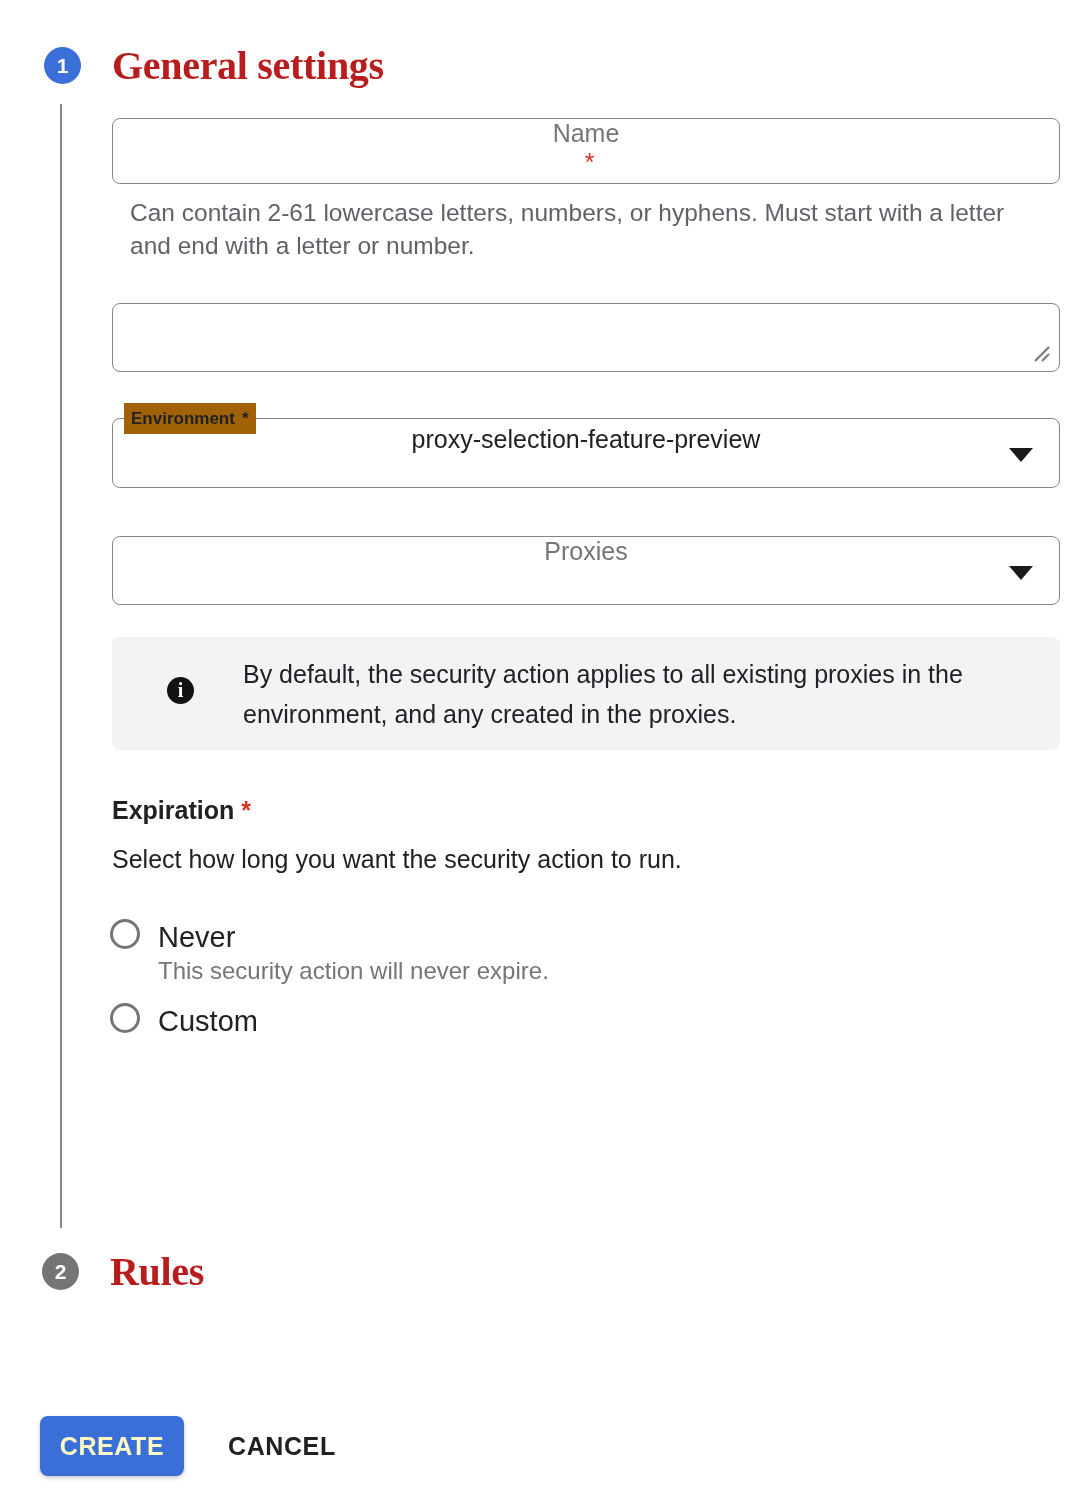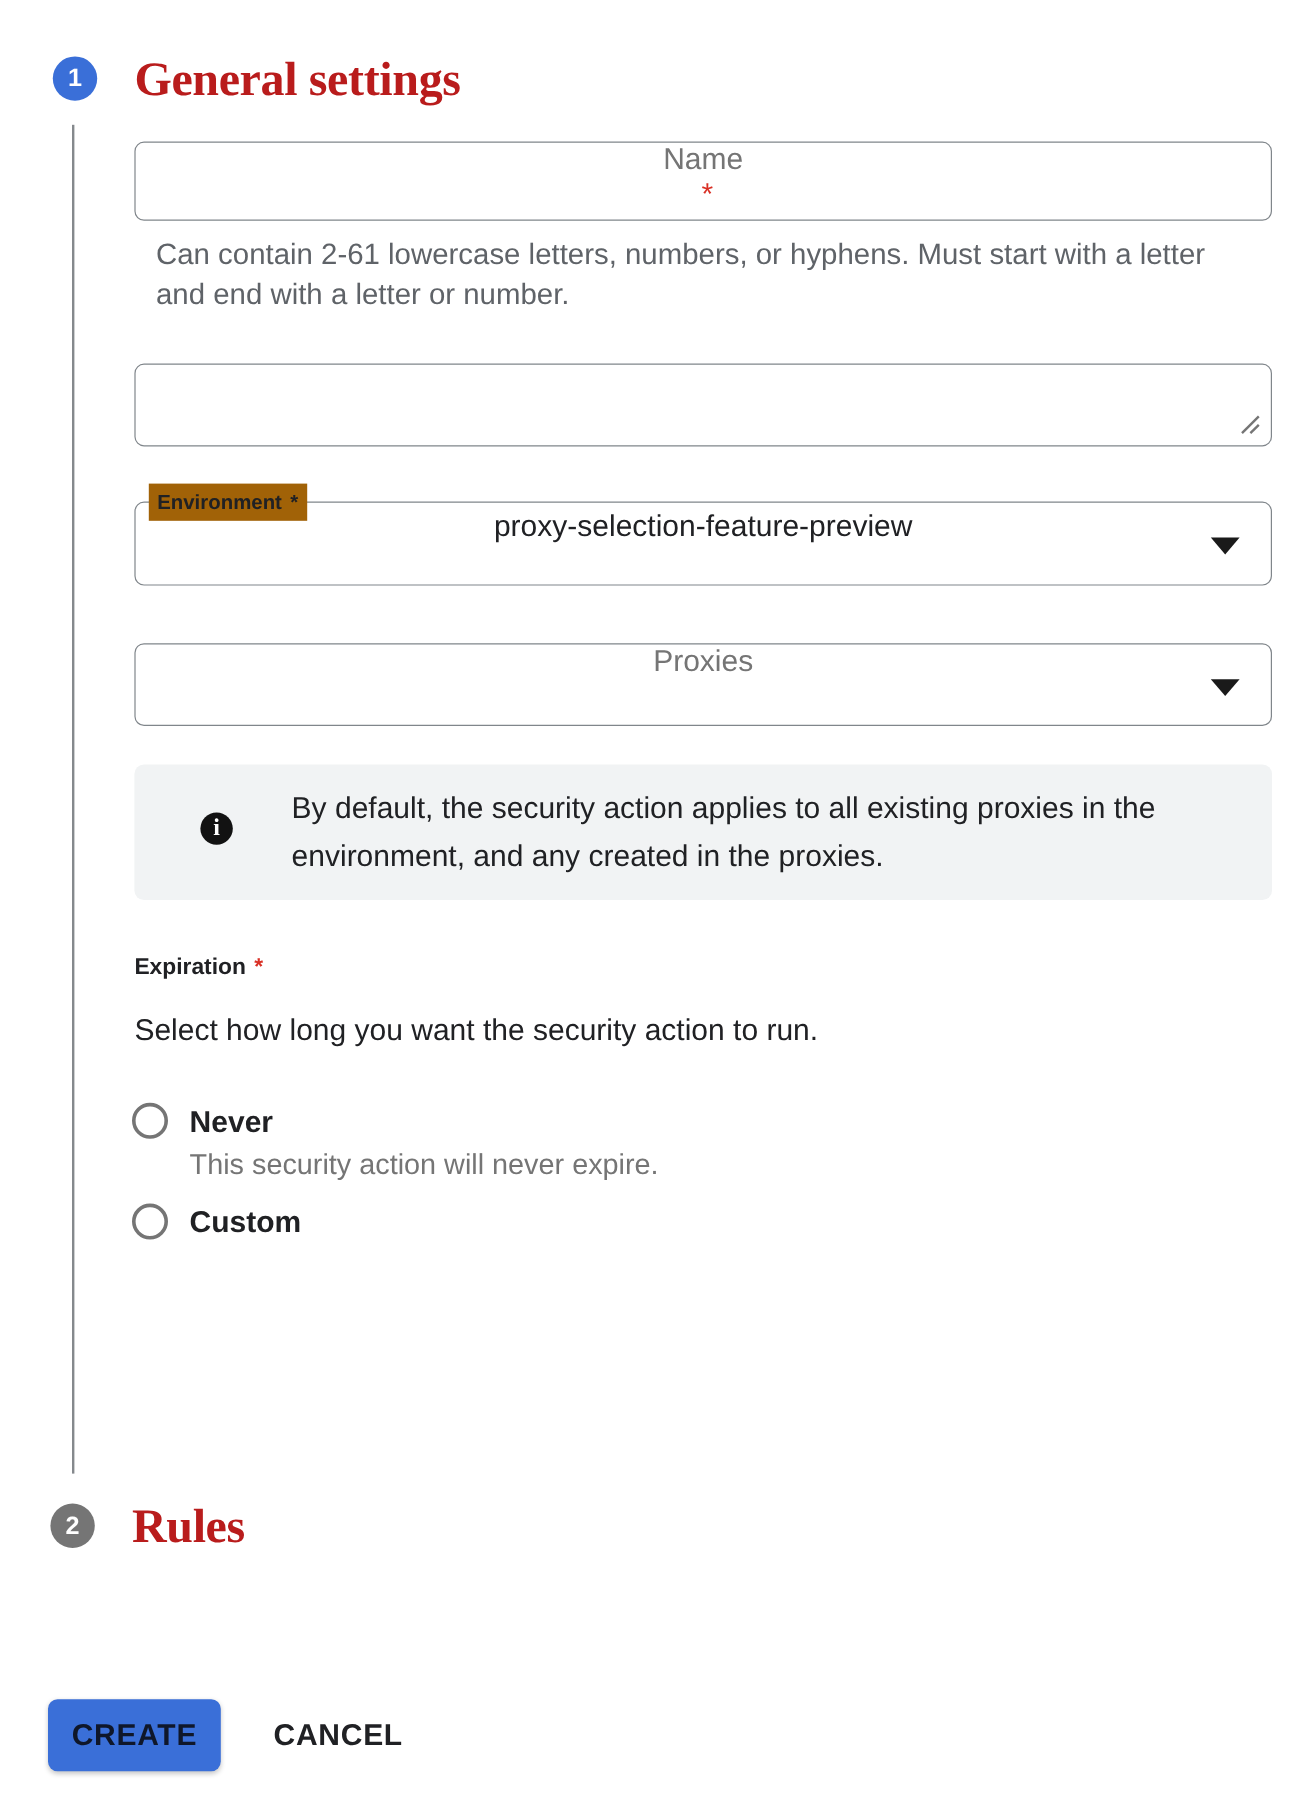--- a/index.html
+++ b/index.html
@@ -64,50 +64,50 @@
   }
   .info-icon {
     position:absolute; left:55px; top:40px; width:27px; height:27px; border-radius:50%;
     background:#121212; color:#ffffff; display:flex; align-items:center; justify-content:center;
     font-family:"Liberation Serif","DejaVu Serif",serif; font-size:20px; font-weight:bold;
   }
   .banner-text { position:absolute; left:131px; top:17px; font-size:25px; line-height:40px; color:#202124; }
   .banner-text span { display:block; }
 
   
-  #expiration-label { position:absolute; left:112px; top:796px; font-size:19px; font-weight:bold; color:#202124; }
+  #expiration-label { position:absolute; left:112px; top:796px; font-size:25px; font-weight:bold; color:#202124; }
   #expiration-desc  { position:absolute; left:112px; top:845px; font-size:25px; color:#202124; }
 
   .radio-outer {
     position:absolute; left:110px; width:30px; height:30px; border:3.5px solid #757575;
     border-radius:50%; background:#fff; cursor:pointer;
   }
   #radio-never  { top:919px; }
   #radio-custom { top:1003px; }
-  .radio-label { position:absolute; left:158px; font-size:25px; color:#202124; cursor:pointer;font-weight:bold; }
+  .radio-label { position:absolute; left:158px; font-size:29px; color:#202124; cursor:pointer; }
   #never-label  { top:921px; }
   #custom-label { top:1005px; }
   .radio-desc { position:absolute; left:158px; font-size:24px; color:#757575; }
   #never-desc  { top:957px; }
   #custom-desc { top:1041px; }
 
   
   #next-button {
     position:absolute; left:110px; top:1121px; width:113px; height:59px;
     background:#ffffff; border:none; border-radius:7px;
     box-shadow:0 1px 3px rgba(0,0,0,0.28), 0 3px 9px rgba(0,0,0,0.12);
     color:#2e6bdb; font-size:25px; font-weight:bold; letter-spacing:0.6px;
     display:flex; align-items:center; justify-content:center; cursor:pointer;
     font-family:inherit;
   }
   #create-button {
     position:absolute; left:40px; top:1416px; width:144px; height:60px;
     background:#3a6fd8; border:none; border-radius:8px;
     box-shadow:0 2px 4px rgba(0,0,0,0.22);
-    color:#0f172a; font-size:25px; font-weight:bold; letter-spacing:0.6px;
+    color:#fef9c3; font-size:25px; font-weight:bold; letter-spacing:0.6px;
     display:flex; align-items:center; justify-content:center; cursor:pointer;
     font-family:inherit;
   }
   #cancel-button {
     position:absolute; left:228px; top:1416px; height:60px; background:transparent; border:none;
     color:#202124; font-size:25px; font-weight:bold; letter-spacing:0.6px;
     display:flex; align-items:center; cursor:pointer; font-family:inherit;
   }
 </style>
 </head>

